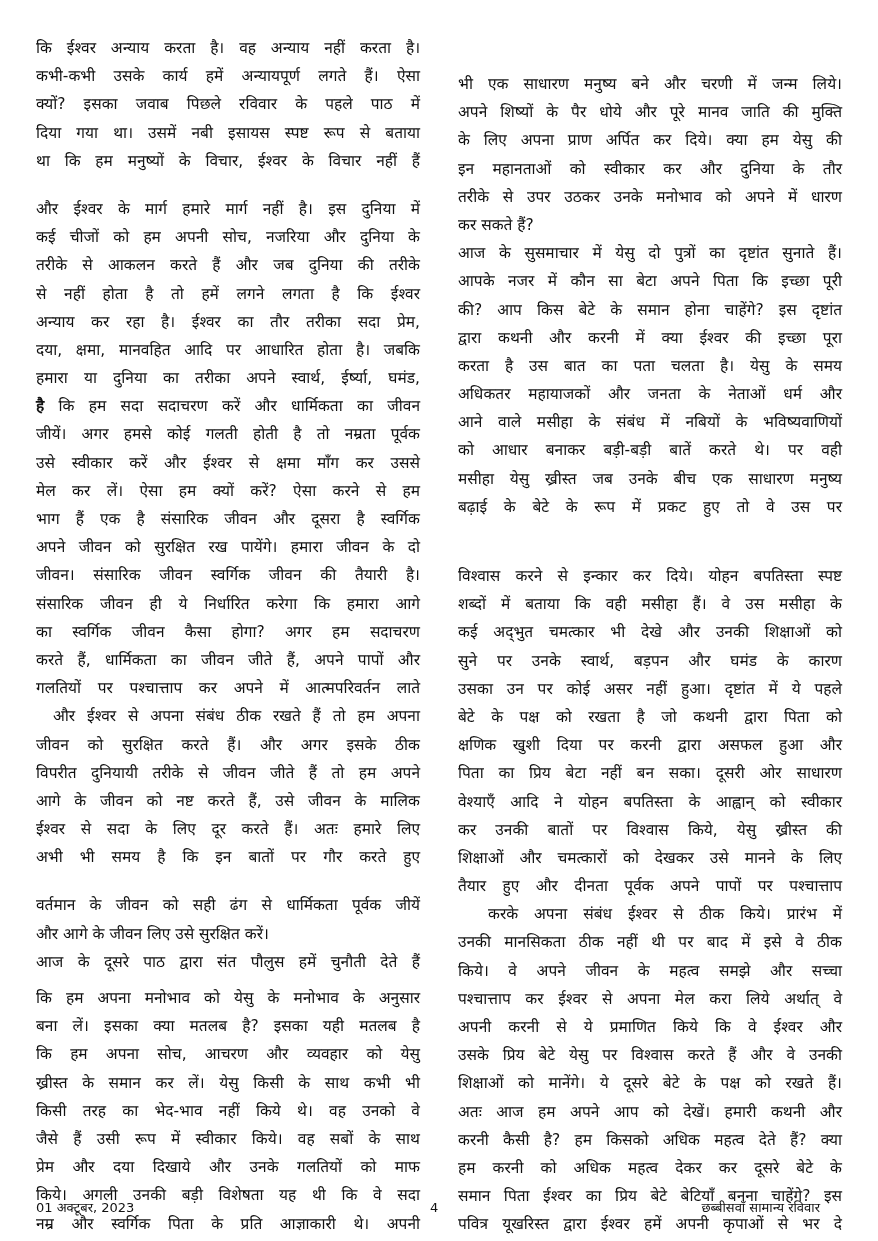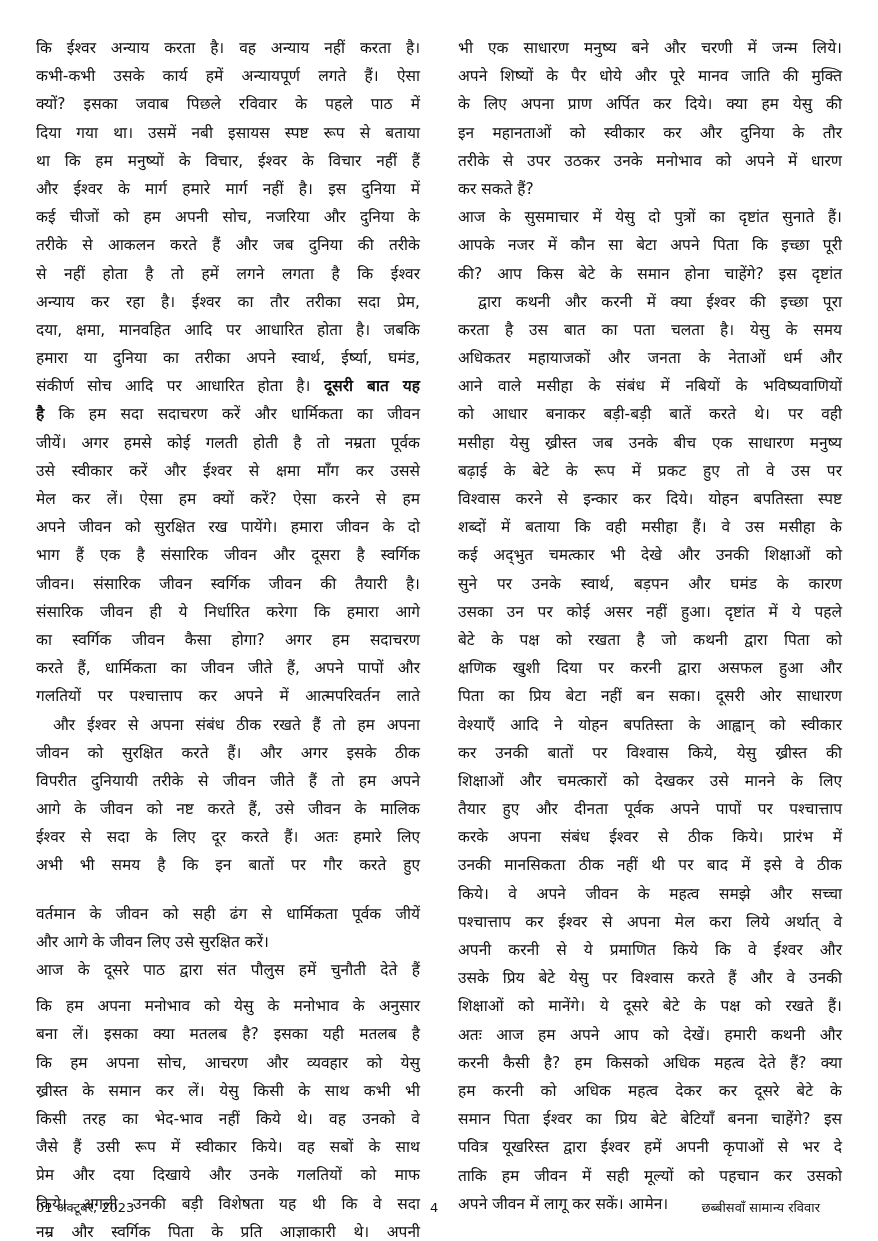--- a/index.html
+++ b/index.html
@@ -23,34 +23,33 @@
 </head>
 <body>
 
 <div class="page">
   <div class="column col-left" id="col-left">
       <div class="line" style="white-space: nowrap; text-align-last: justify;"><span>कि ईश्वर अन्याय करता है। वह अन्याय नहीं करता है।</span></div>
       <div class="line" style="white-space: nowrap; text-align-last: justify;"><span>कभी-कभी उसके कार्य हमें अन्यायपूर्ण लगते हैं। ऐसा</span></div>
       <div class="line" style="white-space: nowrap; text-align-last: justify;"><span>क्यों? इसका जवाब पिछले रविवार के पहले पाठ में</span></div>
       <div class="line" style="white-space: nowrap; text-align-last: justify;"><span>दिया गया था। उसमें नबी इसायस स्पष्ट रूप से बताया</span></div>
       <div class="line" style="white-space: nowrap; text-align-last: justify;"><span>था कि हम मनुष्यों के विचार, ईश्वर के विचार नहीं हैं</span></div>
-      <div class="line" style="white-space: nowrap; text-align-last: justify;"><span>और ईश्वर के मार्ग हमारे मार्ग नहीं है। इस दुनिया में</span></div>
+      <div class="line" style="white-space: nowrap; text-align-last: justify; margin-top: 20px;"><span>और ईश्वर के मार्ग हमारे मार्ग नहीं है। इस दुनिया में</span></div>
       <div class="line" style="white-space: nowrap; text-align-last: justify;"><span>कई चीजों को हम अपनी सोच, नजरिया और दुनिया के</span></div>
       <div class="line" style="white-space: nowrap; text-align-last: justify;"><span>तरीके से आकलन करते हैं और जब दुनिया की तरीके</span></div>
       <div class="line" style="white-space: nowrap; text-align-last: justify;"><span>से नहीं होता है तो हमें लगने लगता है कि ईश्वर</span></div>
       <div class="line" style="white-space: nowrap; text-align-last: justify;"><span>अन्याय कर रहा है। ईश्वर का तौर तरीका सदा प्रेम,</span></div>
       <div class="line" style="white-space: nowrap; text-align-last: justify;"><span>दया, क्षमा, मानवहित आदि पर आधारित होता है। जबकि</span></div>
       <div class="line" style="white-space: nowrap; text-align-last: justify;"><span>हमारा या दुनिया का तरीका अपने स्वार्थ, ईर्ष्या, घमंड,</span></div>
-      <div class="line" style="white-space: nowrap; text-align-last: justify;"><span>संकीर्ण सोच आदि पर आधारित होता है।</span> <b>दूसरी बात यह</b></div>
       <div class="line" style="white-space: nowrap; text-align-last: justify;"><b>है</b> <span>कि हम सदा सदाचरण करें और धार्मिकता का जीवन</span></div>
       <div class="line" style="white-space: nowrap; text-align-last: justify;"><span>जीयें। अगर हमसे कोई गलती होती है तो नम्रता पूर्वक</span></div>
       <div class="line" style="white-space: nowrap; text-align-last: justify;"><span>उसे स्वीकार करें और ईश्वर से क्षमा माँग कर उससे</span></div>
       <div class="line" style="white-space: nowrap; text-align-last: justify;"><span>मेल कर लें। ऐसा हम क्यों करें? ऐसा करने से हम</span></div>
+      <div class="line" style="white-space: nowrap; text-align-last: justify;"><span>भाग हैं एक है संसारिक जीवन और दूसरा है स्वर्गिक</span></div>
       <div class="line" style="white-space: nowrap; text-align-last: justify;"><span>अपने जीवन को सुरक्षित रख पायेंगे। हमारा जीवन के दो</span></div>
-      <div class="line" style="white-space: nowrap; text-align-last: justify;"><span>भाग हैं एक है संसारिक जीवन और दूसरा है स्वर्गिक</span></div>
       <div class="line" style="white-space: nowrap; text-align-last: justify;"><span>जीवन। संसारिक जीवन स्वर्गिक जीवन की तैयारी है।</span></div>
       <div class="line" style="white-space: nowrap; text-align-last: justify;"><span>संसारिक जीवन ही ये निर्धारित करेगा कि हमारा आगे</span></div>
       <div class="line" style="white-space: nowrap; text-align-last: justify;"><span>का स्वर्गिक जीवन कैसा होगा? अगर हम सदाचरण</span></div>
       <div class="line" style="white-space: nowrap; text-align-last: justify;"><span>करते हैं, धार्मिकता का जीवन जीते हैं, अपने पापों और</span></div>
       <div class="line" style="white-space: nowrap; text-align-last: justify;"><span>गलतियों पर पश्चात्ताप कर अपने में आत्मपरिवर्तन लाते</span></div>
       <div class="line" style="white-space: nowrap; text-align-last: justify; margin-left: 17px;"><span>और ईश्वर से अपना संबंध ठीक रखते हैं तो हम अपना</span></div>
       <div class="line" style="white-space: nowrap; text-align-last: justify;"><span>जीवन को सुरक्षित करते हैं। और अगर इसके ठीक</span></div>
       <div class="line" style="white-space: nowrap; text-align-last: justify;"><span>विपरीत दुनियायी तरीके से जीवन जीते हैं तो हम अपने</span></div>
       <div class="line" style="white-space: nowrap; text-align-last: justify;"><span>आगे के जीवन को नष्ट करते हैं, उसे जीवन के मालिक</span></div>
       <div class="line" style="white-space: nowrap; text-align-last: justify;"><span>ईश्वर से सदा के लिए दूर करते हैं। अतः हमारे लिए</span></div>
@@ -63,49 +62,49 @@
       <div class="line" style="white-space: nowrap; text-align-last: justify;"><span>कि हम अपना सोच, आचरण और व्यवहार को येसु</span></div>
       <div class="line" style="white-space: nowrap; text-align-last: justify;"><span>ख्रीस्त के समान कर लें। येसु किसी के साथ कभी भी</span></div>
       <div class="line" style="white-space: nowrap; text-align-last: justify;"><span>किसी तरह का भेद-भाव नहीं किये थे। वह उनको वे</span></div>
       <div class="line" style="white-space: nowrap; text-align-last: justify;"><span>जैसे हैं उसी रूप में स्वीकार किये। वह सबों के साथ</span></div>
       <div class="line" style="white-space: nowrap; text-align-last: justify;"><span>प्रेम और दया दिखाये और उनके गलतियों को माफ</span></div>
       <div class="line" style="white-space: nowrap; text-align-last: justify;"><span>किये। अगली उनकी बड़ी विशेषता यह थी कि वे सदा</span></div>
       <div class="line" style="white-space: nowrap; text-align-last: justify;"><span>नम्र और स्वर्गिक पिता के प्रति आज्ञाकारी थे। अपनी</span></div>
       <div class="line" style="white-space: nowrap; text-align-last: justify;"><span>नम्रता और आज्ञाकारिता के कारण ही वे ईश्वर होते हुए</span></div>
     </div>
   <div class="column col-right" id="col-right">
-      <div class="line" style="white-space: nowrap; text-align-last: justify;"><span>भी एक साधारण मनुष्य बने और चरणी में जन्म लिये।</span></div>
+      <div class="line" style="white-space: nowrap; text-align-last: justify; margin-top: 36px;"><span>भी एक साधारण मनुष्य बने और चरणी में जन्म लिये।</span></div>
       <div class="line" style="white-space: nowrap; text-align-last: justify;"><span>अपने शिष्यों के पैर धोये और पूरे मानव जाति की मुक्ति</span></div>
       <div class="line" style="white-space: nowrap; text-align-last: justify;"><span>के लिए अपना प्राण अर्पित कर दिये। क्या हम येसु की</span></div>
       <div class="line" style="white-space: nowrap; text-align-last: justify;"><span>इन महानताओं को स्वीकार कर और दुनिया के तौर</span></div>
       <div class="line" style="white-space: nowrap; text-align-last: justify;"><span>तरीके से उपर उठकर उनके मनोभाव को अपने में धारण</span></div>
       <div class="line last" style="white-space: nowrap;"><span>कर सकते हैं?</span></div>
       <div class="line" style="white-space: nowrap; text-align-last: justify;"><span>आज के सुसमाचार में येसु दो पुत्रों का दृष्टांत सुनाते हैं।</span></div>
       <div class="line" style="white-space: nowrap; text-align-last: justify;"><span>आपके नजर में कौन सा बेटा अपने पिता कि इच्छा पूरी</span></div>
       <div class="line" style="white-space: nowrap; text-align-last: justify;"><span>की? आप किस बेटे के समान होना चाहेंगे? इस दृष्टांत</span></div>
-      <div class="line" style="white-space: nowrap; text-align-last: justify; margin-left: 20px;"><span>द्वारा कथनी और करनी में क्या ईश्वर की इच्छा पूरा</span></div>
+      <div class="line" style="white-space: nowrap; text-align-last: justify;"><span>द्वारा कथनी और करनी में क्या ईश्वर की इच्छा पूरा</span></div>
       <div class="line" style="white-space: nowrap; text-align-last: justify;"><span>करता है उस बात का पता चलता है। येसु के समय</span></div>
       <div class="line" style="white-space: nowrap; text-align-last: justify;"><span>अधिकतर महायाजकों और जनता के नेताओं धर्म और</span></div>
       <div class="line" style="white-space: nowrap; text-align-last: justify;"><span>आने वाले मसीहा के संबंध में नबियों के भविष्यवाणियों</span></div>
       <div class="line" style="white-space: nowrap; text-align-last: justify;"><span>को आधार बनाकर बड़ी-बड़ी बातें करते थे। पर वही</span></div>
       <div class="line" style="white-space: nowrap; text-align-last: justify;"><span>मसीहा येसु ख्रीस्त जब उनके बीच एक साधारण मनुष्य</span></div>
       <div class="line" style="white-space: nowrap; text-align-last: justify;"><span>बढ़ाई के बेटे के रूप में प्रकट हुए तो वे उस पर</span></div>
-      <div class="line" style="white-space: nowrap; text-align-last: justify;"><span>विश्वास करने से इन्कार कर दिये। योहन बपतिस्ता स्पष्ट</span></div>
+      <div class="line" style="white-space: nowrap; text-align-last: justify; margin-top: 41px;"><span>विश्वास करने से इन्कार कर दिये। योहन बपतिस्ता स्पष्ट</span></div>
       <div class="line" style="white-space: nowrap; text-align-last: justify;"><span>शब्दों में बताया कि वही मसीहा हैं। वे उस मसीहा के</span></div>
       <div class="line" style="white-space: nowrap; text-align-last: justify;"><span>कई अद्‌भुत चमत्कार भी देखे और उनकी शिक्षाओं को</span></div>
       <div class="line" style="white-space: nowrap; text-align-last: justify;"><span>सुने पर उनके स्वार्थ, बड़पन और घमंड के कारण</span></div>
       <div class="line" style="white-space: nowrap; text-align-last: justify;"><span>उसका उन पर कोई असर नहीं हुआ। दृष्टांत में ये पहले</span></div>
       <div class="line" style="white-space: nowrap; text-align-last: justify;"><span>बेटे के पक्ष को रखता है जो कथनी द्वारा पिता को</span></div>
       <div class="line" style="white-space: nowrap; text-align-last: justify;"><span>क्षणिक खुशी दिया पर करनी द्वारा असफल हुआ और</span></div>
       <div class="line" style="white-space: nowrap; text-align-last: justify;"><span>पिता का प्रिय बेटा नहीं बन सका। दूसरी ओर साधारण</span></div>
       <div class="line" style="white-space: nowrap; text-align-last: justify;"><span>वेश्याएँ आदि ने योहन बपतिस्ता के आह्वान् को स्वीकार</span></div>
       <div class="line" style="white-space: nowrap; text-align-last: justify;"><span>कर उनकी बातों पर विश्वास किये, येसु ख्रीस्त की</span></div>
       <div class="line" style="white-space: nowrap; text-align-last: justify;"><span>शिक्षाओं और चमत्कारों को देखकर उसे मानने के लिए</span></div>
       <div class="line" style="white-space: nowrap; text-align-last: justify;"><span>तैयार हुए और दीनता पूर्वक अपने पापों पर पश्चात्ताप</span></div>
-      <div class="line" style="white-space: nowrap; text-align-last: justify;"><span>करके अपना संबंध ईश्वर से ठीक किये। प्रारंभ में</span></div>
+      <div class="line" style="white-space: nowrap; text-align-last: justify; margin-left: 30px;"><span>करके अपना संबंध ईश्वर से ठीक किये। प्रारंभ में</span></div>
       <div class="line" style="white-space: nowrap; text-align-last: justify;"><span>उनकी मानसिकता ठीक नहीं थी पर बाद में इसे वे ठीक</span></div>
       <div class="line" style="white-space: nowrap; text-align-last: justify;"><span>किये। वे अपने जीवन के महत्व समझे और सच्चा</span></div>
       <div class="line" style="white-space: nowrap; text-align-last: justify;"><span>पश्चात्ताप कर ईश्वर से अपना मेल करा लिये अर्थात् वे</span></div>
       <div class="line" style="white-space: nowrap; text-align-last: justify;"><span>अपनी करनी से ये प्रमाणित किये कि वे ईश्वर और</span></div>
       <div class="line" style="white-space: nowrap; text-align-last: justify;"><span>उसके प्रिय बेटे येसु पर विश्वास करते हैं और वे उनकी</span></div>
       <div class="line" style="white-space: nowrap; text-align-last: justify;"><span>शिक्षाओं को मानेंगे। ये दूसरे बेटे के पक्ष को रखते हैं।</span></div>
       <div class="line" style="white-space: nowrap; text-align-last: justify;"><span>अतः आज हम अपने आप को देखें। हमारी कथनी और</span></div>
       <div class="line" style="white-space: nowrap; text-align-last: justify;"><span>करनी कैसी है? हम किसको अधिक महत्व देते हैं? क्या</span></div>
       <div class="line" style="white-space: nowrap; text-align-last: justify;"><span>हम करनी को अधिक महत्व देकर कर दूसरे बेटे के</span></div>
       <div class="line" style="white-space: nowrap; text-align-last: justify;"><span>समान पिता ईश्वर का प्रिय बेटे बेटियाँ बनना चाहेंगे? इस</span></div>

